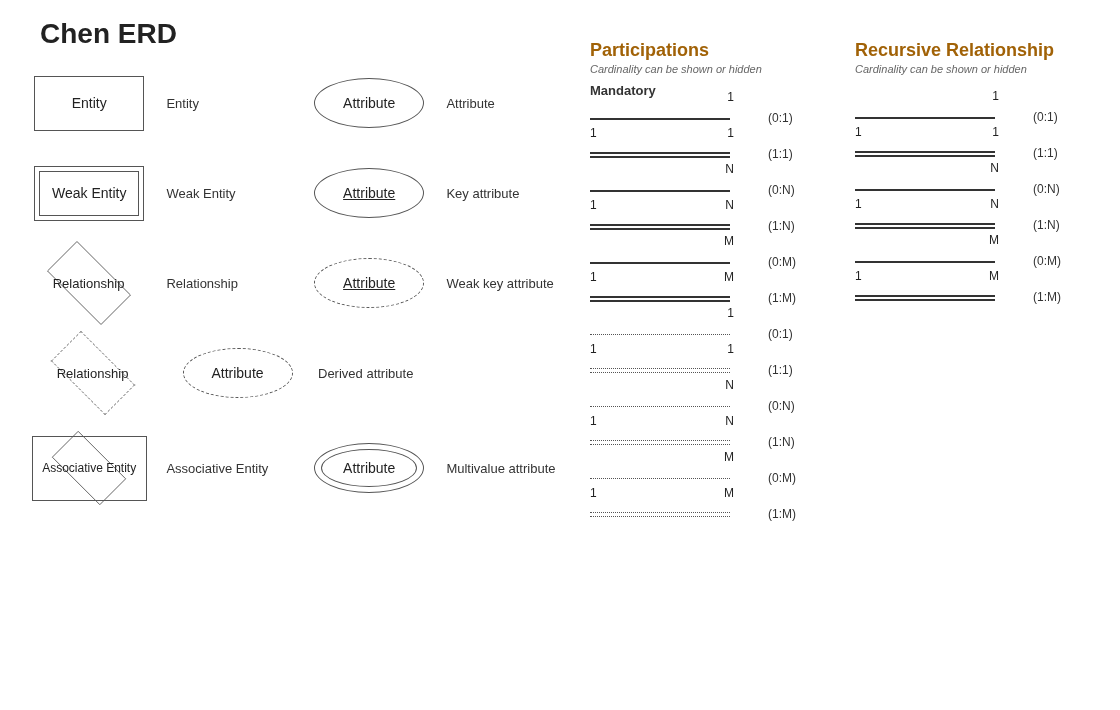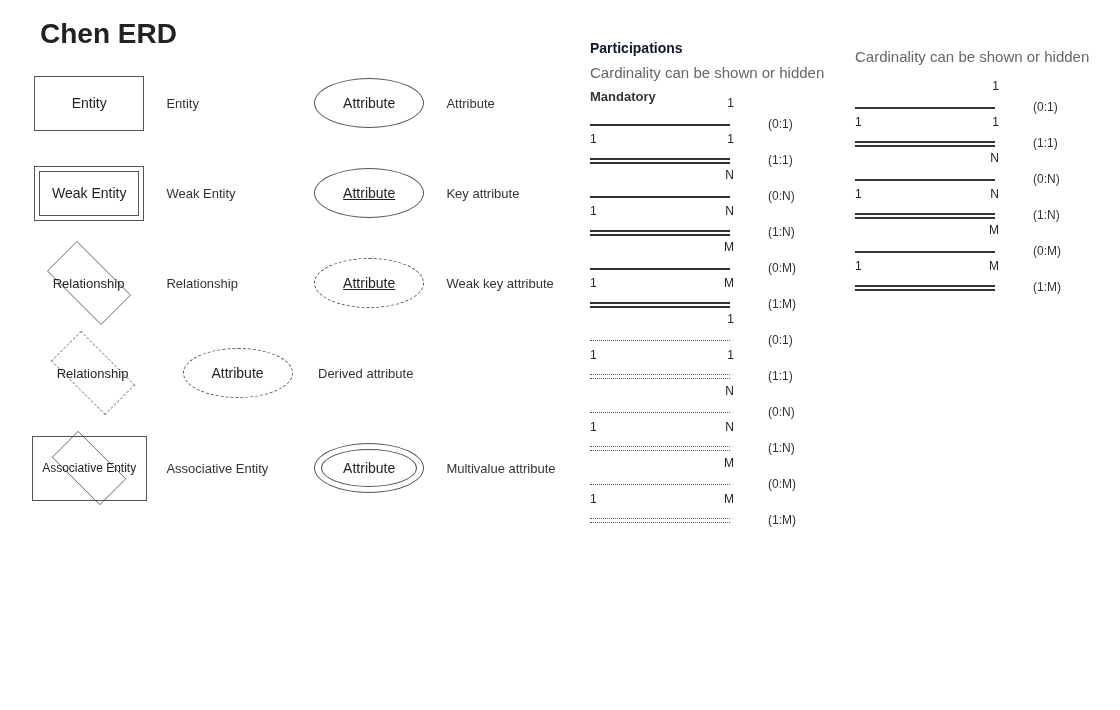--- a/index.html
+++ b/index.html
@@ -246,30 +246,31 @@
     }
 
     .recursive-panel {
       position: absolute;
       top: 40px;
       left: 855px;
       width: 250px;
     }
 
     .panel-title {
-      font-size: 14px;
+      font-size: 18px;
       font-weight: bold;
-      color: #0f172a;
+      color: #a16207;
     }
 
     .panel-subtitle {
-      font-size: 15px;
+      font-size: 11px;
       color: #666;
-      margin-top: 8px;
+      margin-top: 2px;
       margin-bottom: 8px;
+      font-style: italic;
     }
 
     .section-label {
       font-size: 13px;
       font-weight: bold;
       color: #333;
       margin-top: 6px;
       margin-bottom: 6px;
     }
 
@@ -579,20 +580,21 @@
       <div class="line-dotted-dbl"></div>
       <span class="num-left" style="left:0px;">1</span>
       <span class="num-right" style="right:26px;">M</span>
     </div>
     <span class="cardinality-label">(1:M)</span>
   </div>
 
 </div>
 
 <div class="recursive-panel">
+  <div class="panel-title">Recursive Relationship</div>
   <div class="panel-subtitle">Cardinality can be shown or hidden</div>
 
   <div class="part-row" style="margin-top:28px;">
     <div class="part-line-area">
       <div class="line-solid"></div>
       <span class="num-right" style="right:26px;">1</span>
     </div>
     <span class="cardinality-label">(0:1)</span>
   </div>
 

